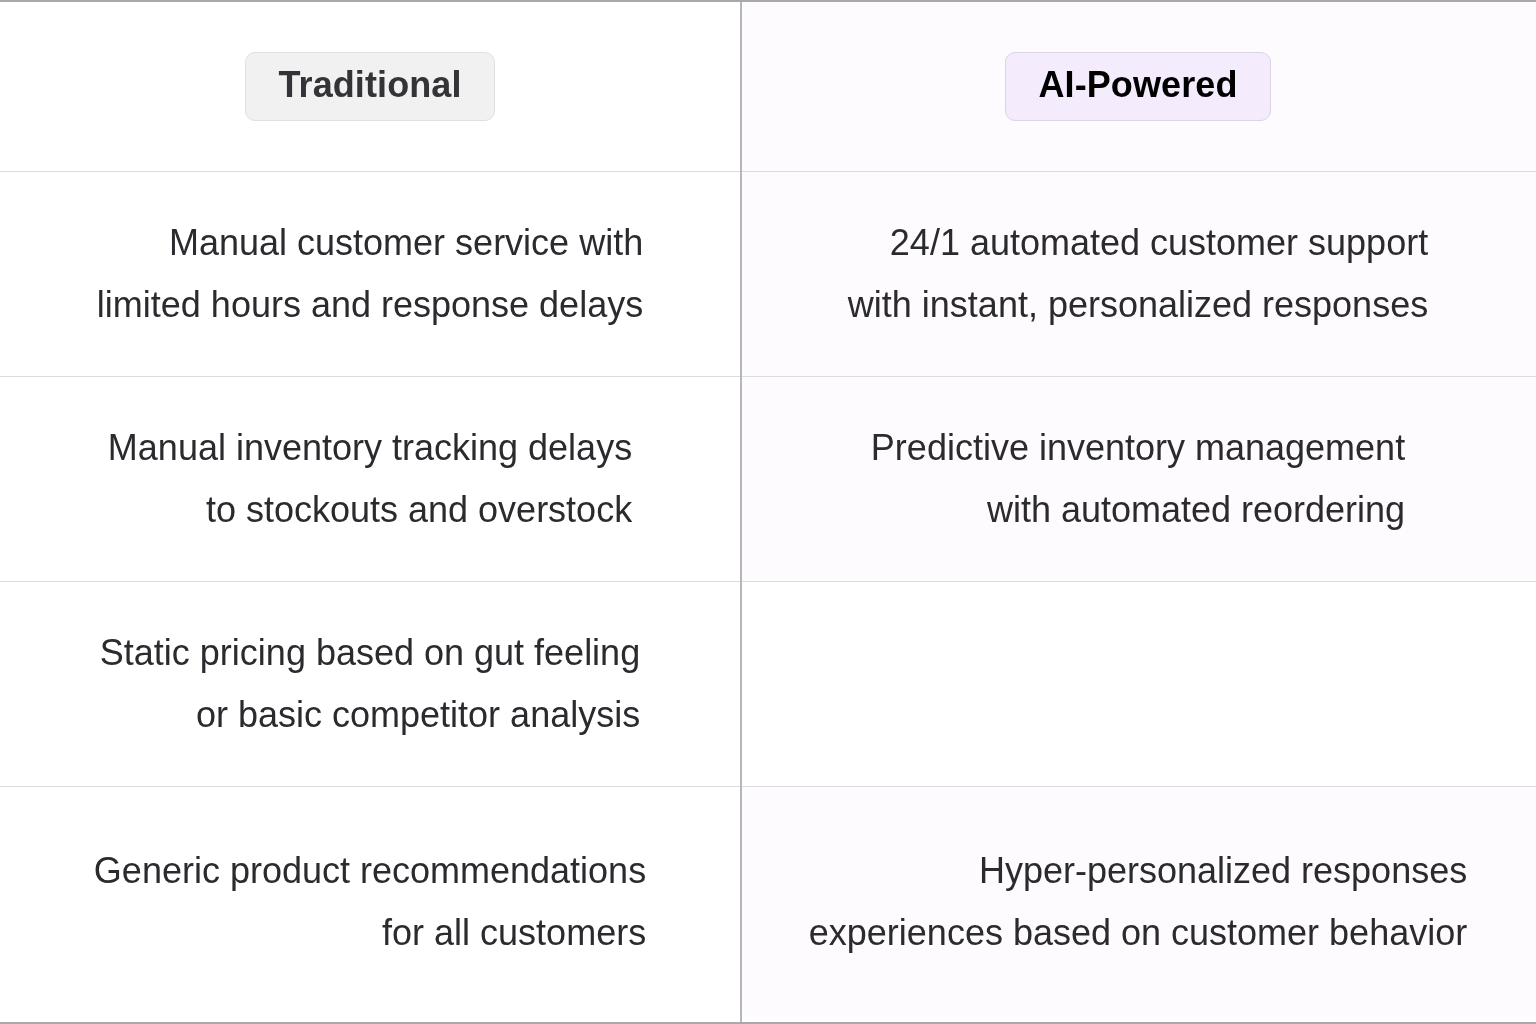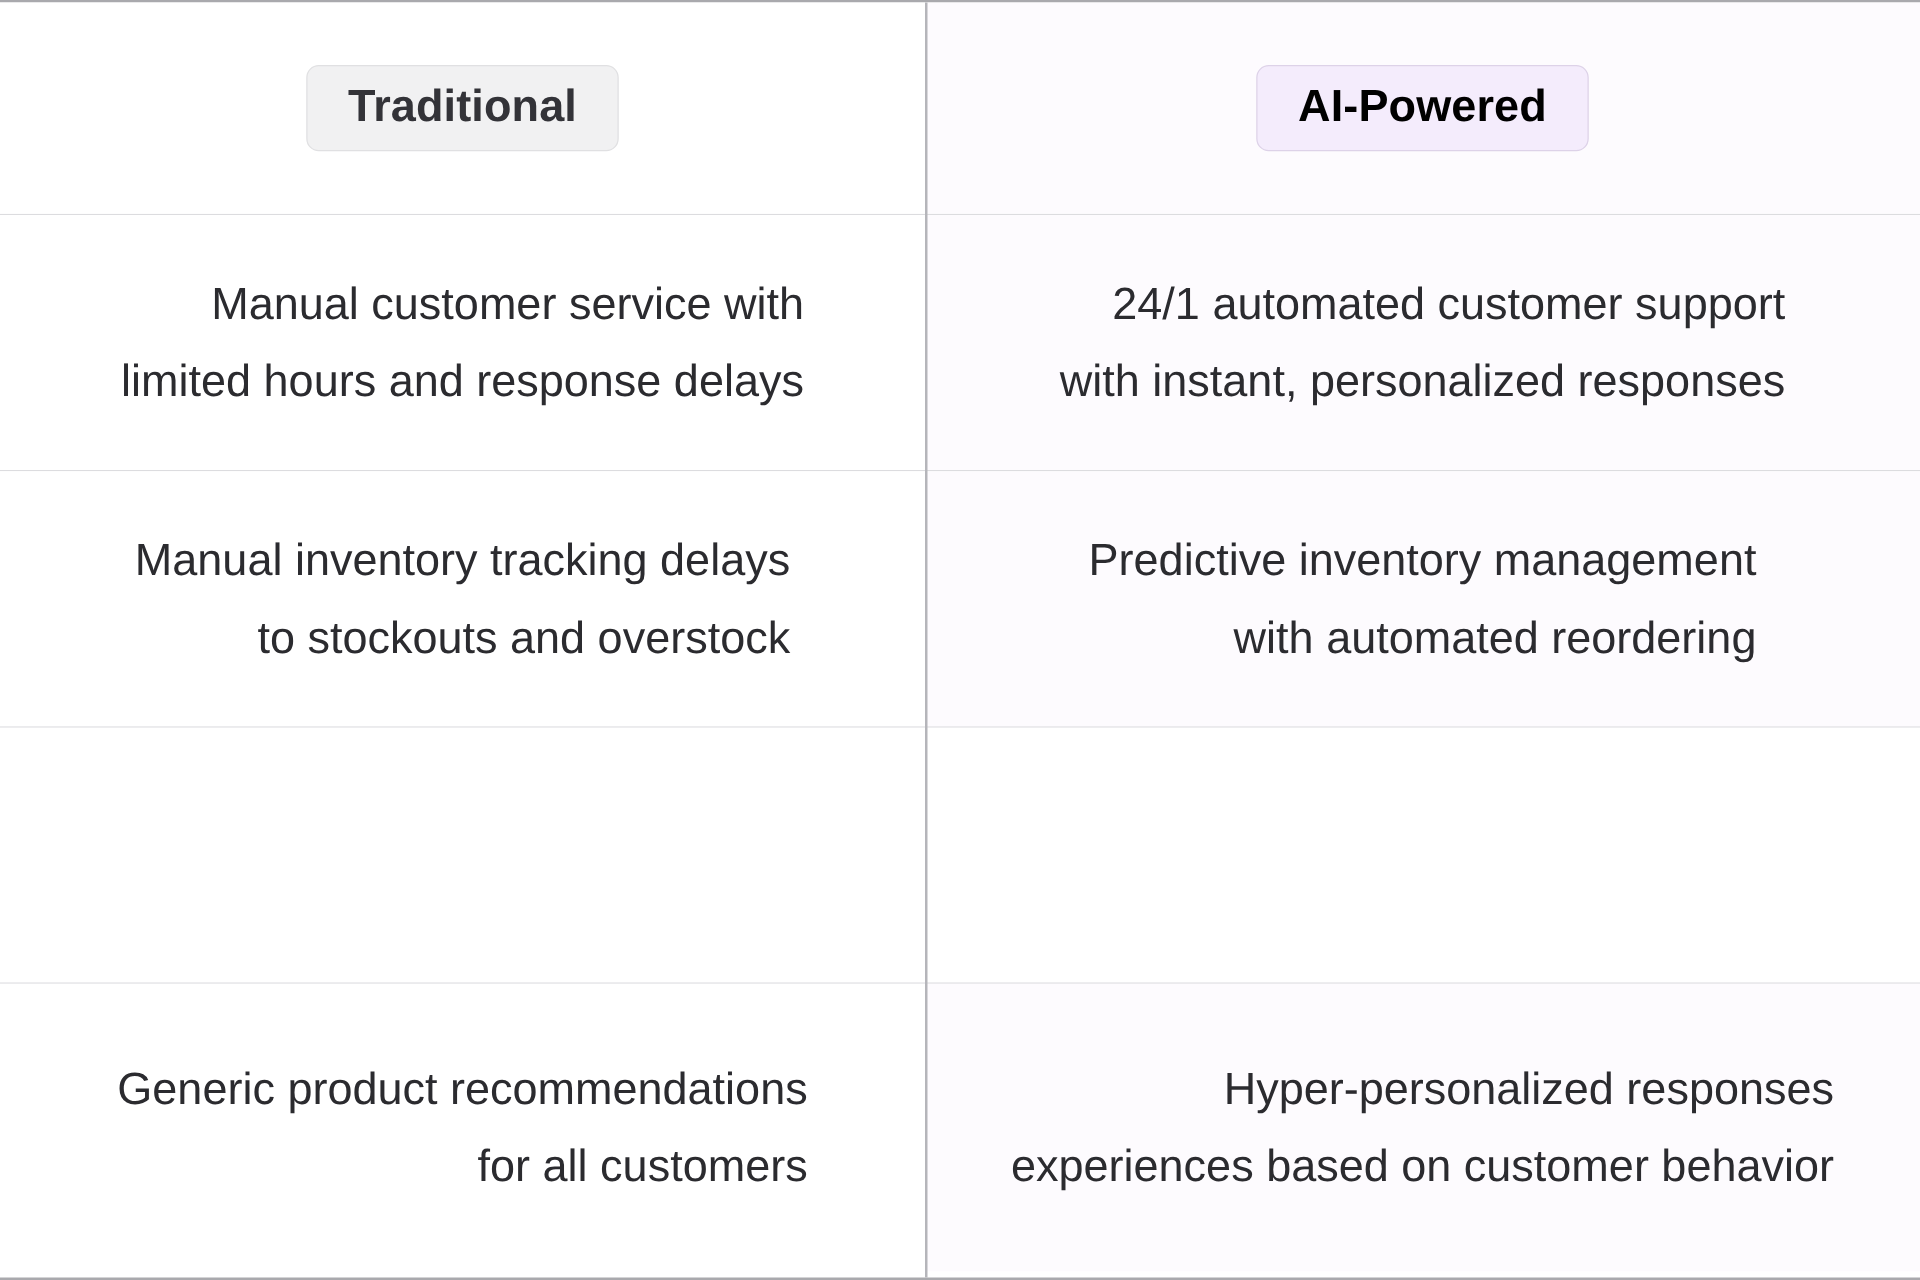--- a/index.html
+++ b/index.html
@@ -144,20 +144,24 @@
       <span class="cell-text">Manual inventory tracking delays
 to stockouts and overstock</span>
     </div>
     <div class="cell right">
       <span class="cell-text">Predictive inventory management
 with automated reordering</span>
     </div>
   </div>
 
   <div class="trow body-row">
+    <div class="cell left">
+      <span class="cell-text">Static pricing based on gut feeling
+or basic competitor analysis</span>
+    </div>
   </div>
 
   <div class="trow body-row last">
     <div class="cell left">
       <span class="cell-text">Generic product recommendations
 for all customers</span>
     </div>
     <div class="cell right">
       <span class="cell-text">Hyper-personalized responses
 experiences based on customer behavior</span>

